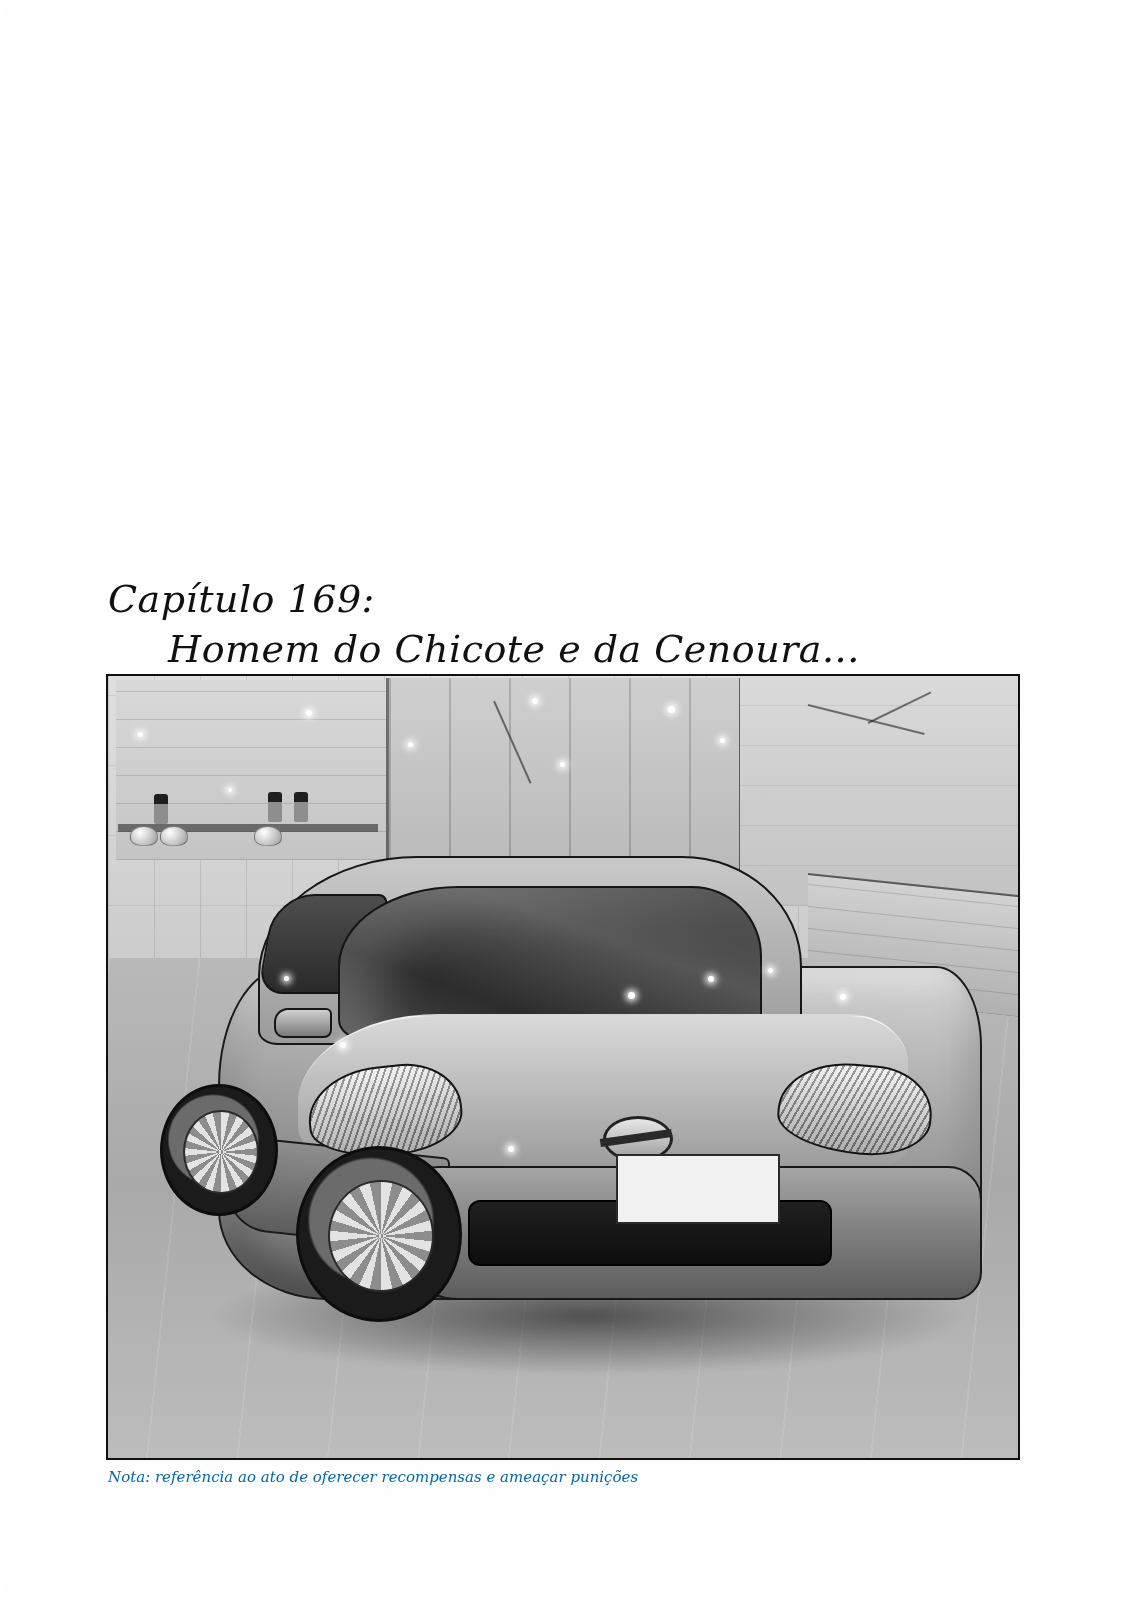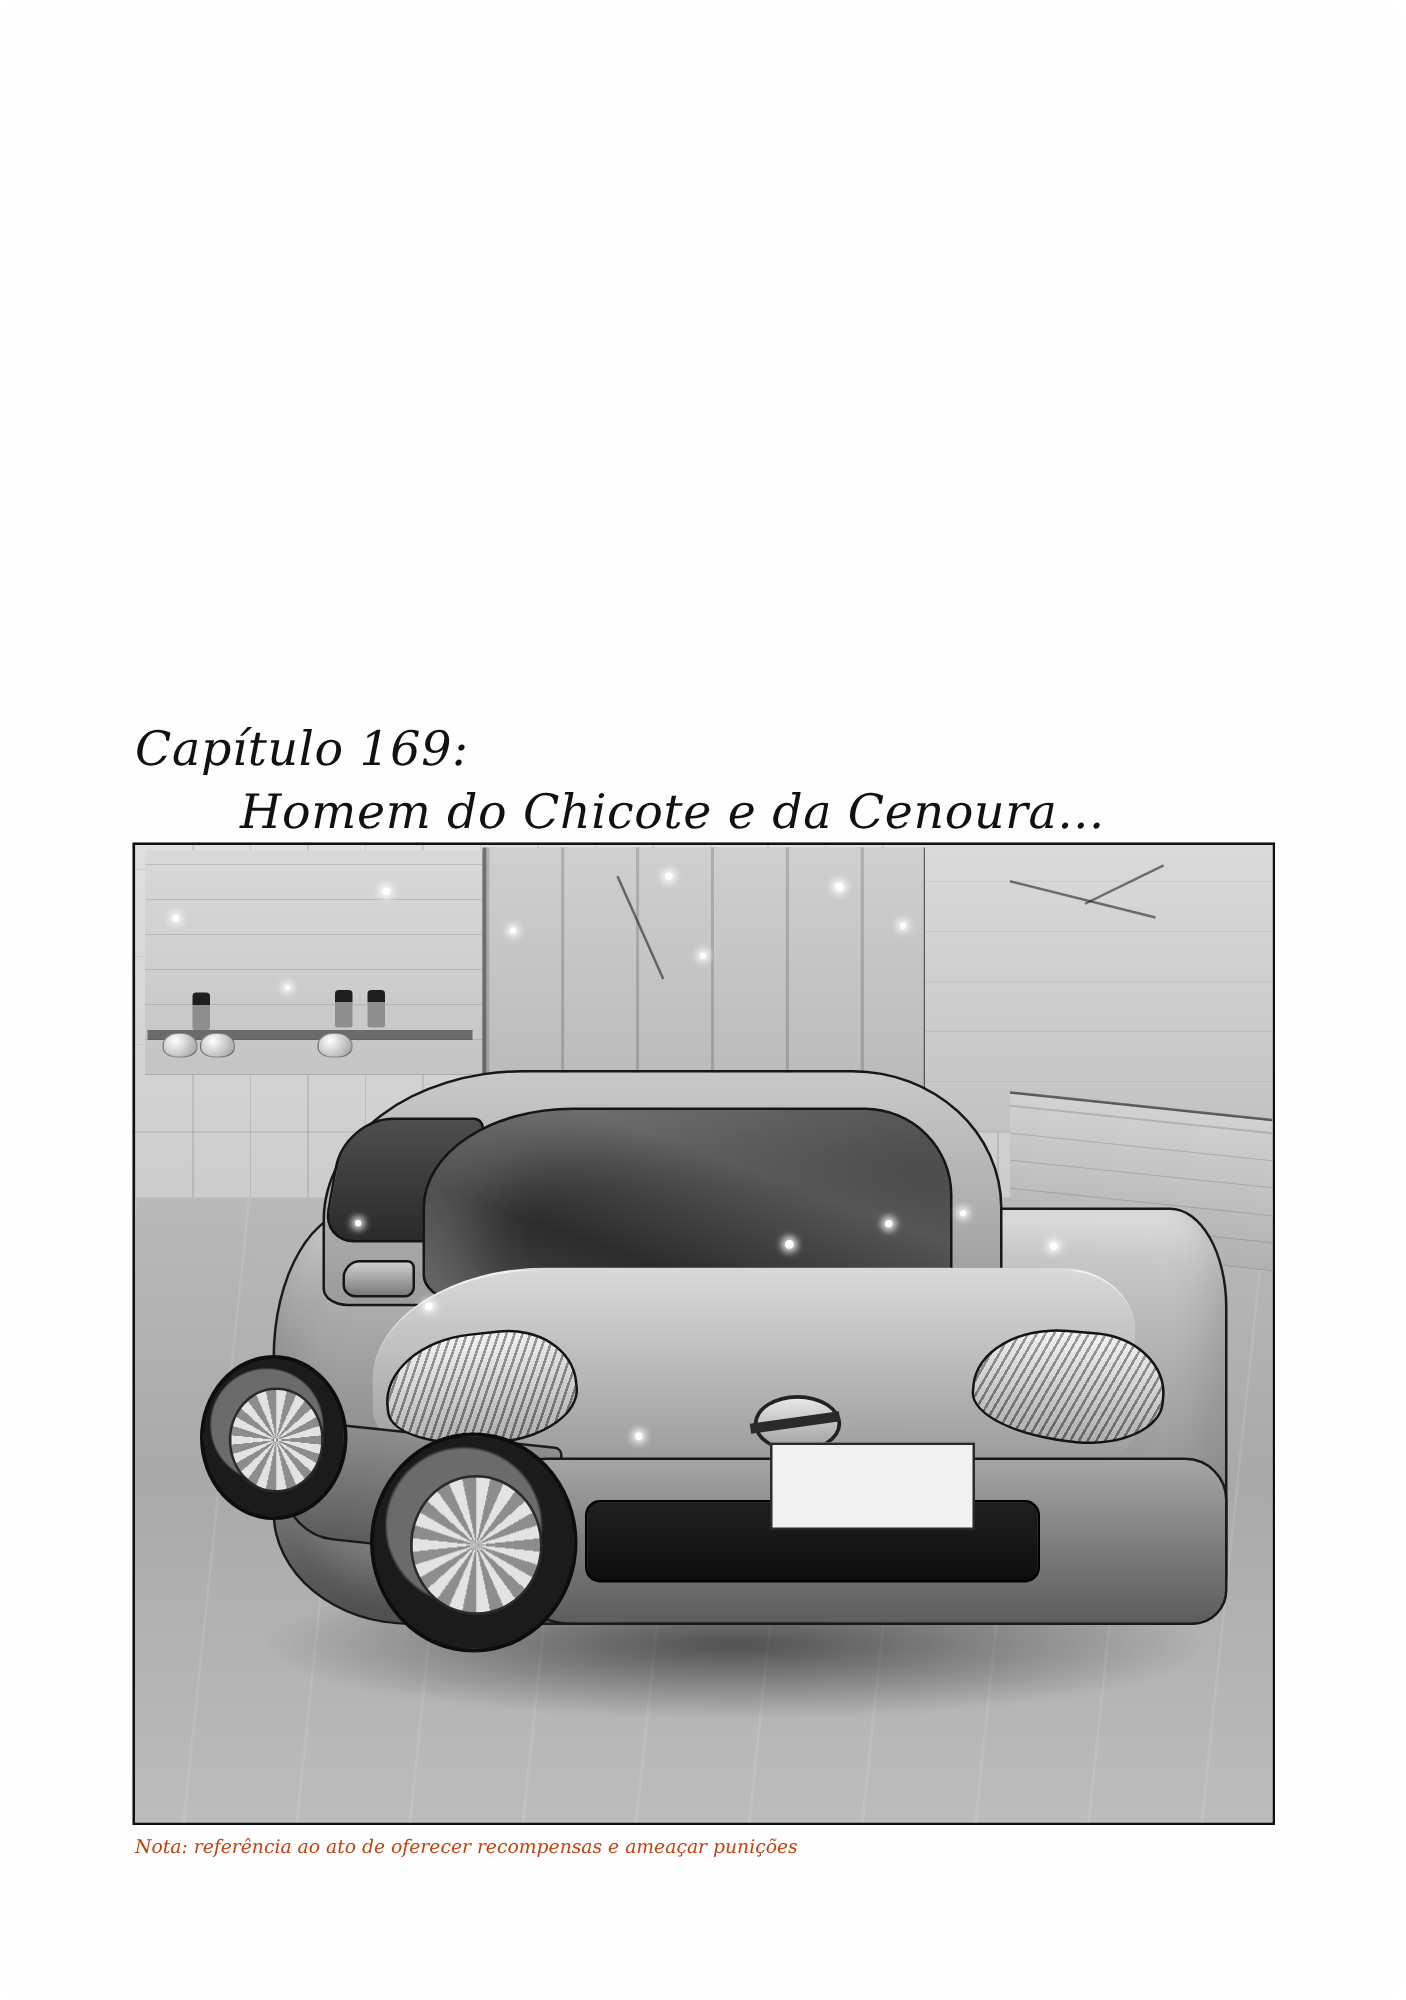--- a/index.html
+++ b/index.html
@@ -37,21 +37,21 @@
     letter-spacing: 0.5px;
     line-height: 1.15;
     white-space: nowrap;
   }
   .title-line-2 {
     font-family: "DejaVu Serif", serif;
     font-style: italic;
     font-size: 38px;
     letter-spacing: 0.5px;
     line-height: 1.15;
-    margin-left: 84px;
+    margin-left: 60px;
     margin-top: 6px;
     white-space: nowrap;
   }
 
   
   .panel {
     position: absolute;
     left: 106px;
     top: 674px;
     width: 910px;
@@ -309,21 +309,21 @@
   
   .footnote {
     position: absolute;
     left: 108px;
     top: 1467px;
     width: 760px;
     font-family: "DejaVu Serif", serif;
     font-style: italic;
     font-size: 15px;
     line-height: 1.35;
-    color: #c2410c;
+    color: #0369a1;
   }
   .footnote div { white-space: nowrap; }
 </style>
 </head>
 <body>
 
 <div class="page">
 
   <div class="title-block">
     <div class="title-line-1">Capítulo 169:</div>

